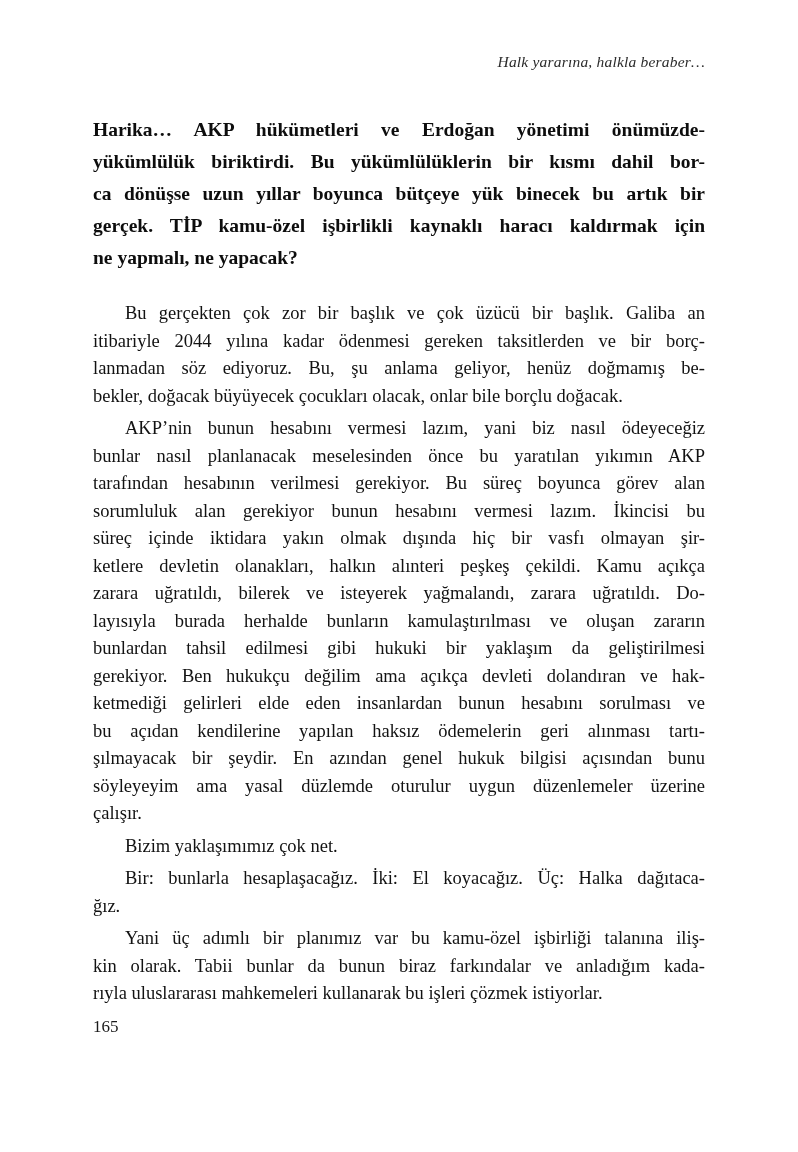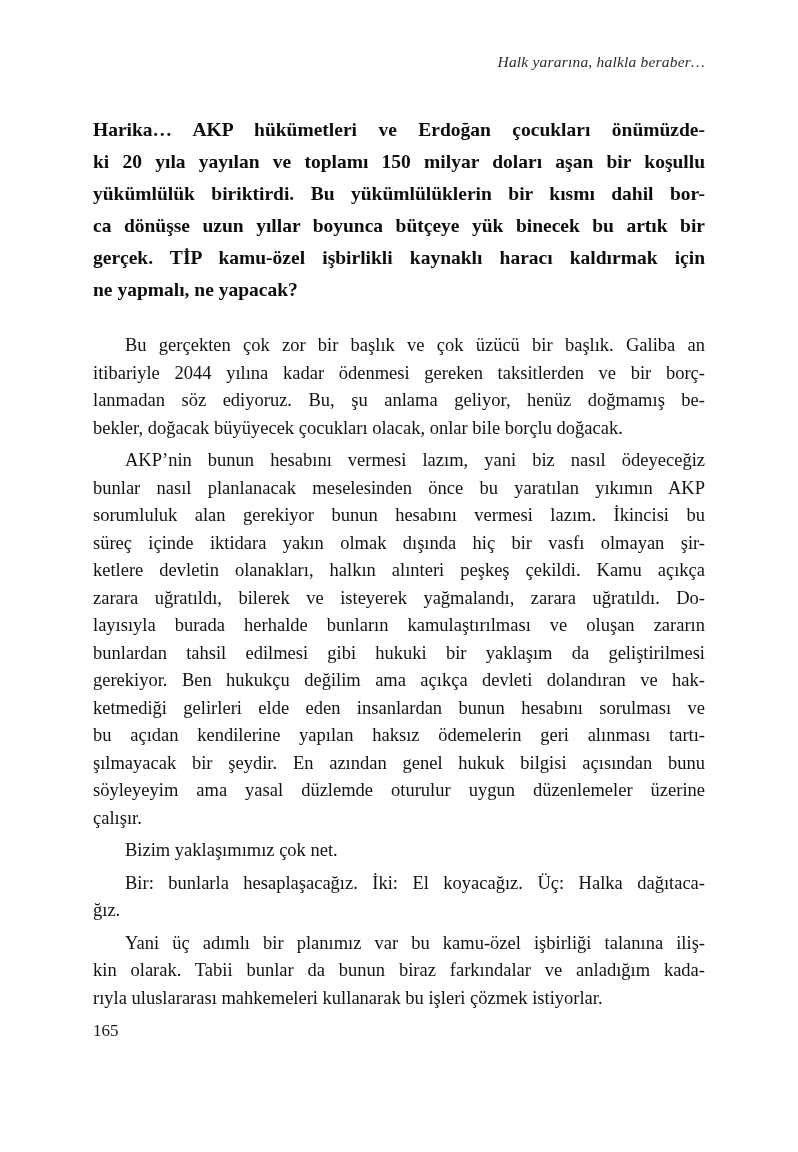--- a/index.html
+++ b/index.html
@@ -64,36 +64,36 @@
   }
 </style>
 </head>
 <body>
 
 <div class="page">
   <div class="running-header">Halk yararına, halkla beraber…</div>
 
   <main class="text-block" id="body-container">
       <div class="para para-bold">
-        <div class="line">Harika… AKP hükümetleri ve Erdoğan çocukları önümüzde-</div>
-        <div class="line">ki 20 yıla yayılan ve toplamı 150 milyar doları aşan bir koşullu</div>
+        <div class="line">Harika… AKP hükümetleri ve Erdoğan yönetimi önümüzde-</div>
         <div class="line">yükümlülük biriktirdi. Bu yükümlülüklerin bir kısmı dahil bor-</div>
         <div class="line">ca dönüşse uzun yıllar boyunca bütçeye yük binecek bu artık bir</div>
         <div class="line">gerçek. TİP kamu-özel işbirlikli kaynaklı haracı kaldırmak için</div>
         <div class="line">ne yapmalı, ne yapacak?</div>
       </div>
       <div class="para para-normal indent">
         <div class="line">Bu gerçekten çok zor bir başlık ve çok üzücü bir başlık. Galiba an</div>
         <div class="line">itibariyle 2044 yılına kadar ödenmesi gereken taksitlerden ve bir borç-</div>
         <div class="line">lanmadan söz ediyoruz. Bu, şu anlama geliyor, henüz doğmamış be-</div>
         <div class="line">bekler, doğacak büyüyecek çocukları olacak, onlar bile borçlu doğacak.</div>
       </div>
       <div class="para para-normal indent">
         <div class="line">AKP’nin bunun hesabını vermesi lazım, yani biz nasıl ödeyeceğiz</div>
         <div class="line">bunlar nasıl planlanacak meselesinden önce bu yaratılan yıkımın AKP</div>
+        <div class="line">tarafından hesabının verilmesi gerekiyor. Bu süreç boyunca görev alan</div>
         <div class="line">sorumluluk alan gerekiyor bunun hesabını vermesi lazım. İkincisi bu</div>
         <div class="line">süreç içinde iktidara yakın olmak dışında hiç bir vasfı olmayan şir-</div>
         <div class="line">ketlere devletin olanakları, halkın alınteri peşkeş çekildi. Kamu açıkça</div>
         <div class="line">zarara uğratıldı, bilerek ve isteyerek yağmalandı, zarara uğratıldı. Do-</div>
         <div class="line">layısıyla burada herhalde bunların kamulaştırılması ve oluşan zararın</div>
         <div class="line">bunlardan tahsil edilmesi gibi hukuki bir yaklaşım da geliştirilmesi</div>
         <div class="line">gerekiyor. Ben hukukçu değilim ama açıkça devleti dolandıran ve hak-</div>
         <div class="line">ketmediği gelirleri elde eden insanlardan bunun hesabını sorulması ve</div>
         <div class="line">bu açıdan kendilerine yapılan haksız ödemelerin geri alınması tartı-</div>
         <div class="line">şılmayacak bir şeydir. En azından genel hukuk bilgisi açısından bunu</div>

